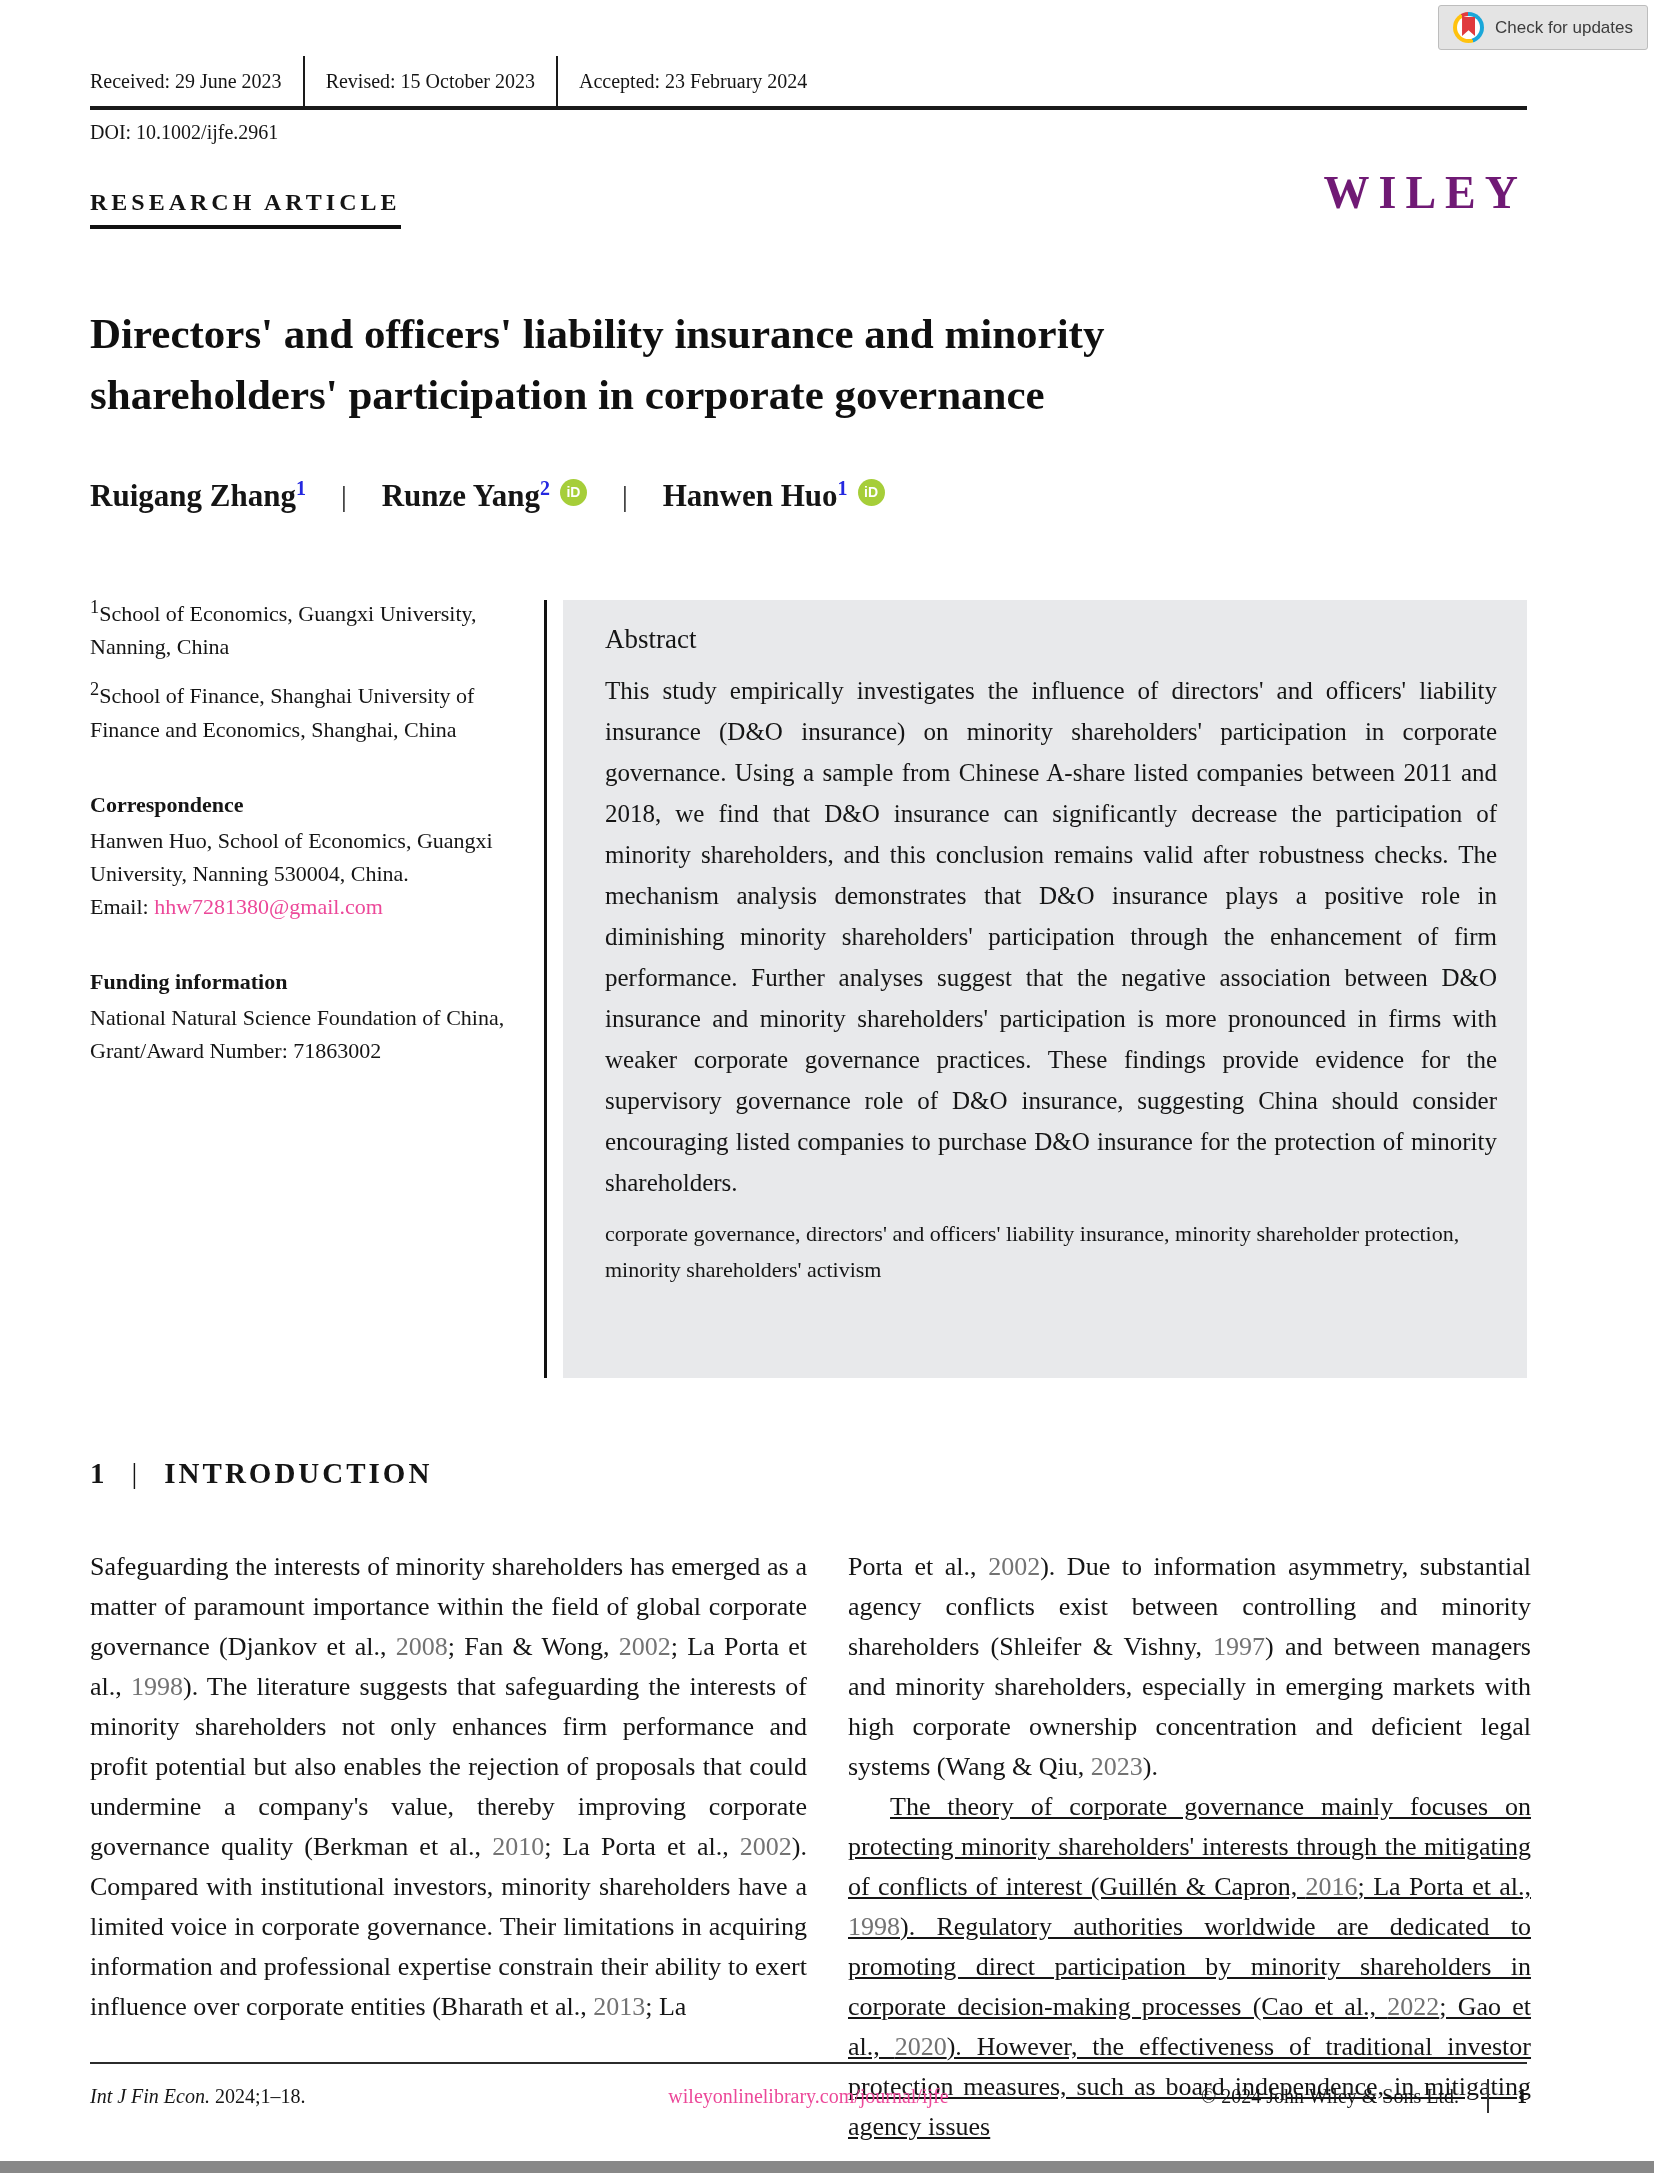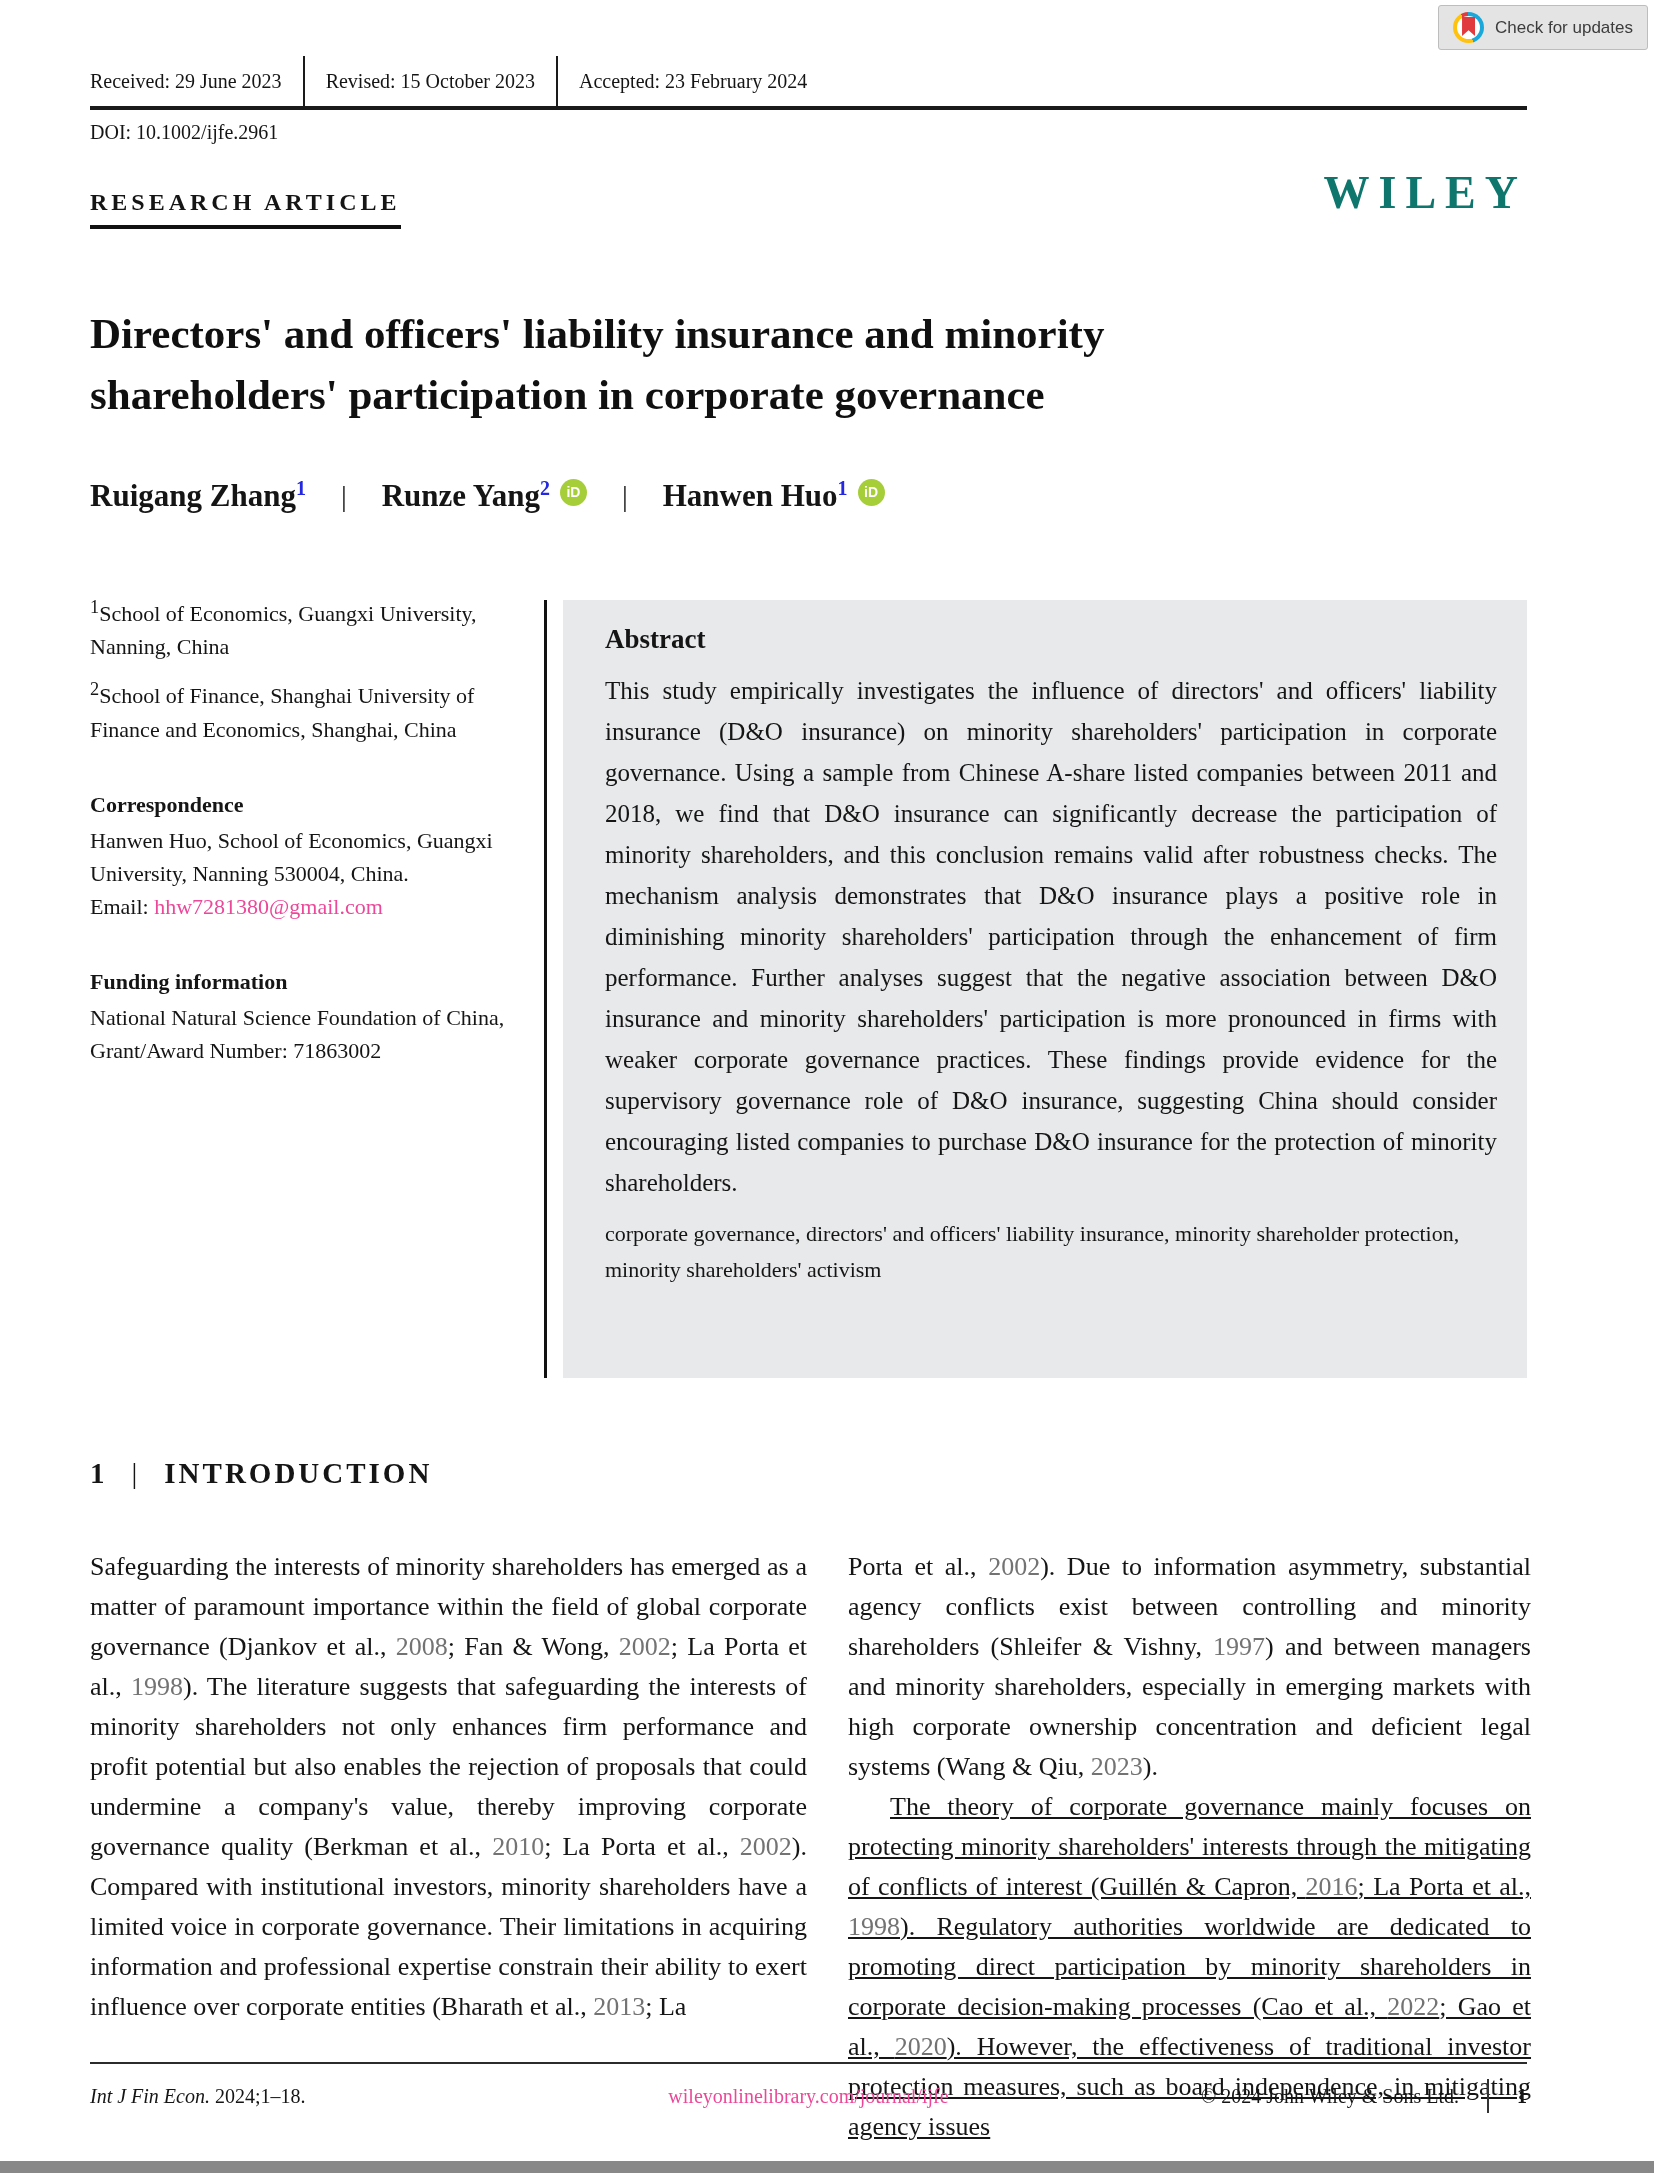--- a/index.html
+++ b/index.html
@@ -33,21 +33,21 @@
   .meta-sep { width:2px; align-self:stretch; background:#1a1a1a; margin:0 21px; }
   .doi { position:absolute; left:90px; top:121px; font-size:20px; }
 
   .article-type {
     position:absolute; left:90px; top:189px;
     font-size:24px; font-weight:bold; letter-spacing:4px;
     border-bottom:4px solid #111; padding-bottom:9px;
   }
   .wiley {
     position:absolute; top:166px; right:127px;
-    font-size:46px; font-weight:bold; letter-spacing:9px; color:#0f766e;
+    font-size:46px; font-weight:bold; letter-spacing:9px; color:#701a75;
   }
 
   .title {
     position:absolute; left:90px; top:303px; width:1270px;
     font-size:43px; font-weight:bold; line-height:1.42; color:#101010;
   }
 
   .authors { position:absolute; left:90px; top:477px; font-size:31px; font-weight:bold;
     display:flex; align-items:baseline; }
   .authors sup { font-size:20px; color:#2428e0; }
@@ -64,21 +64,21 @@
   .aff { margin-bottom:13px; }
   .info-heading { font-weight:bold; margin-top:42px; margin-bottom:3px; }
   .link { color:#ec4899; cursor:pointer; }
 
   
   .abstract-bar { position:absolute; left:544px; top:600px; width:3px; height:778px; background:#111; }
   .abstract-box {
     position:absolute; left:563px; top:600px; width:964px; height:778px;
     background:#e8e9eb; padding:18px 30px 0 42px;
   }
-  .abstract-heading { font-size:27px; font-weight:bold; margin:6px 0 15px; }
+  .abstract-heading { font-size:27px; font-weight:normal; margin:6px 0 15px; }
   .abstract-text { font-size:25px; line-height:1.64; text-align:justify; }
   .keywords-heading { margin-top:37px; font-size:20px; font-weight:bold; letter-spacing:4px; }
   .keywords-text { margin-top:13px; font-size:22px; line-height:1.62; }
 
   
   .intro-heading { position:absolute; left:90px; top:1457px; font-size:29px; font-weight:bold; }
   .intro-heading .hsep { font-weight:normal; margin:0 27px; }
   .intro-heading .htext { letter-spacing:3px; }
 
   .col { position:absolute; top:1547px; font-size:26px; line-height:1.54; text-align:justify; }

